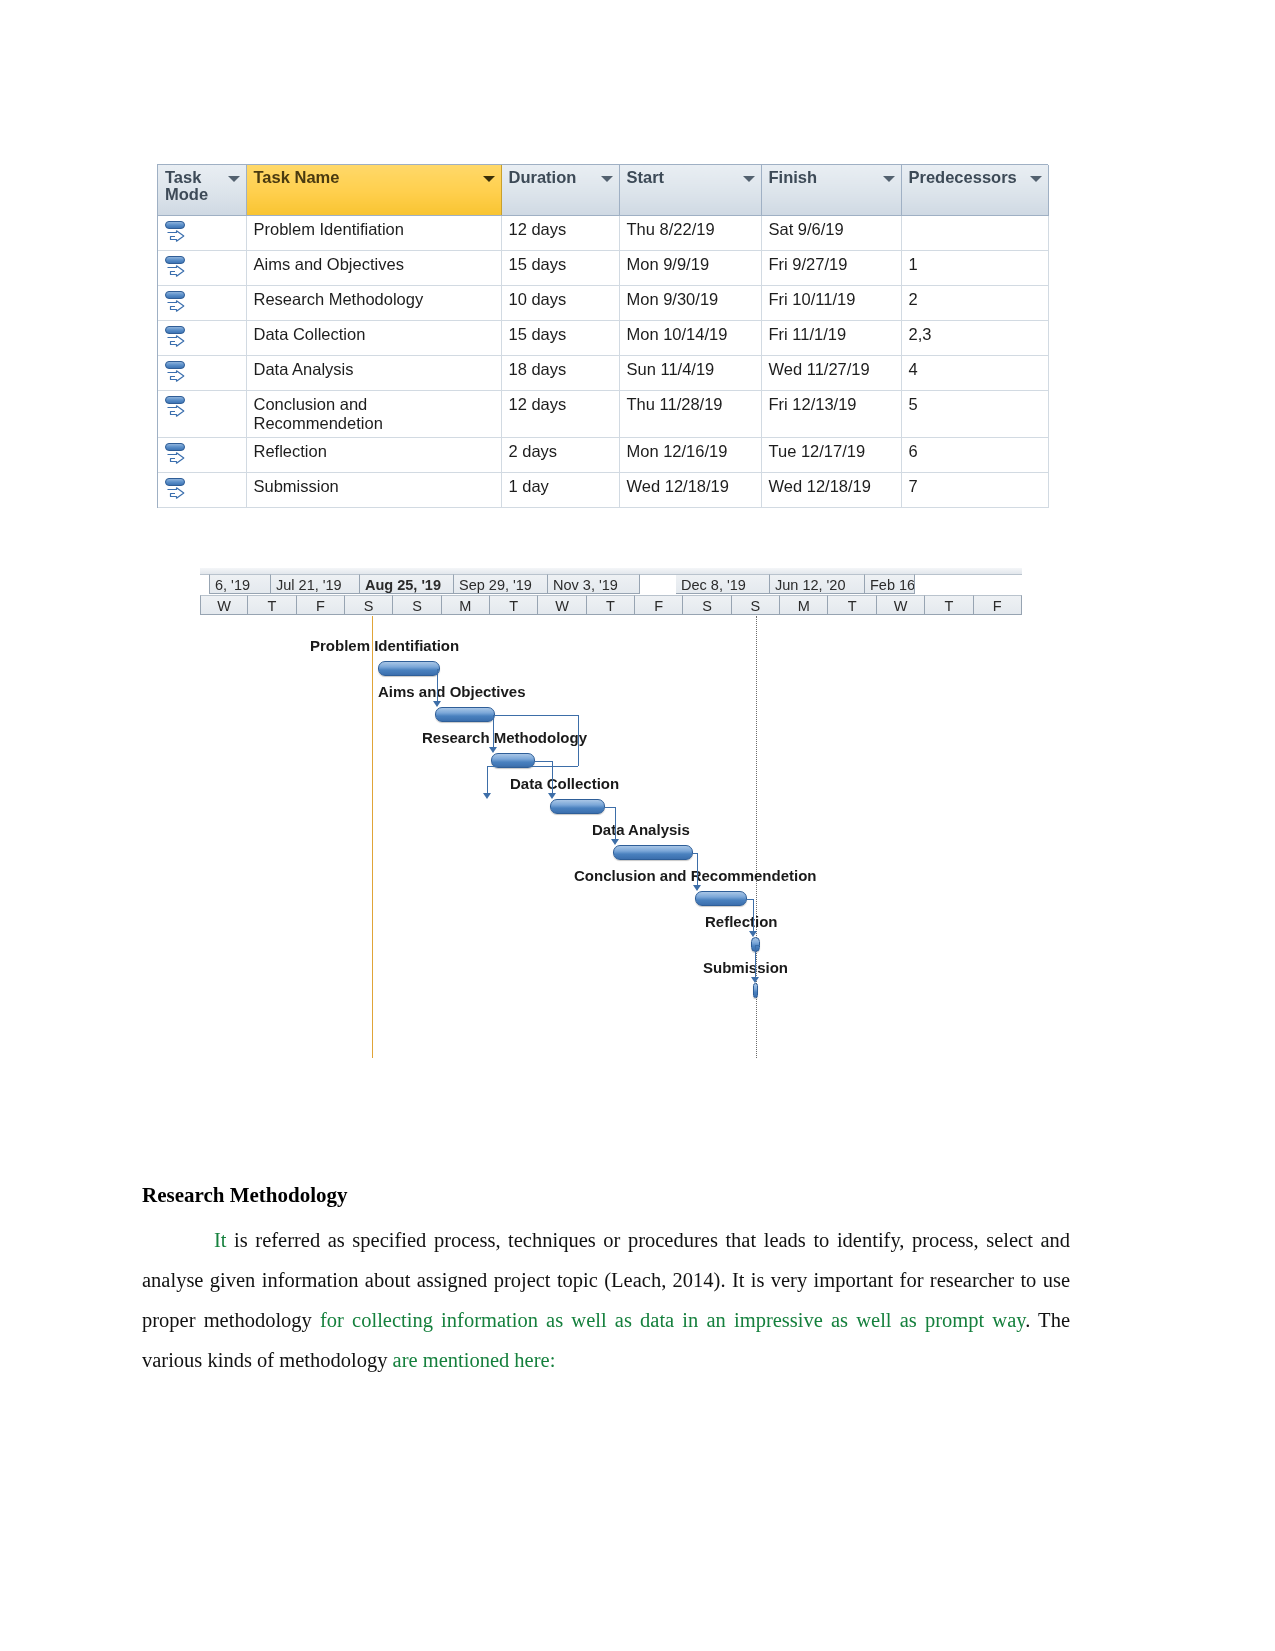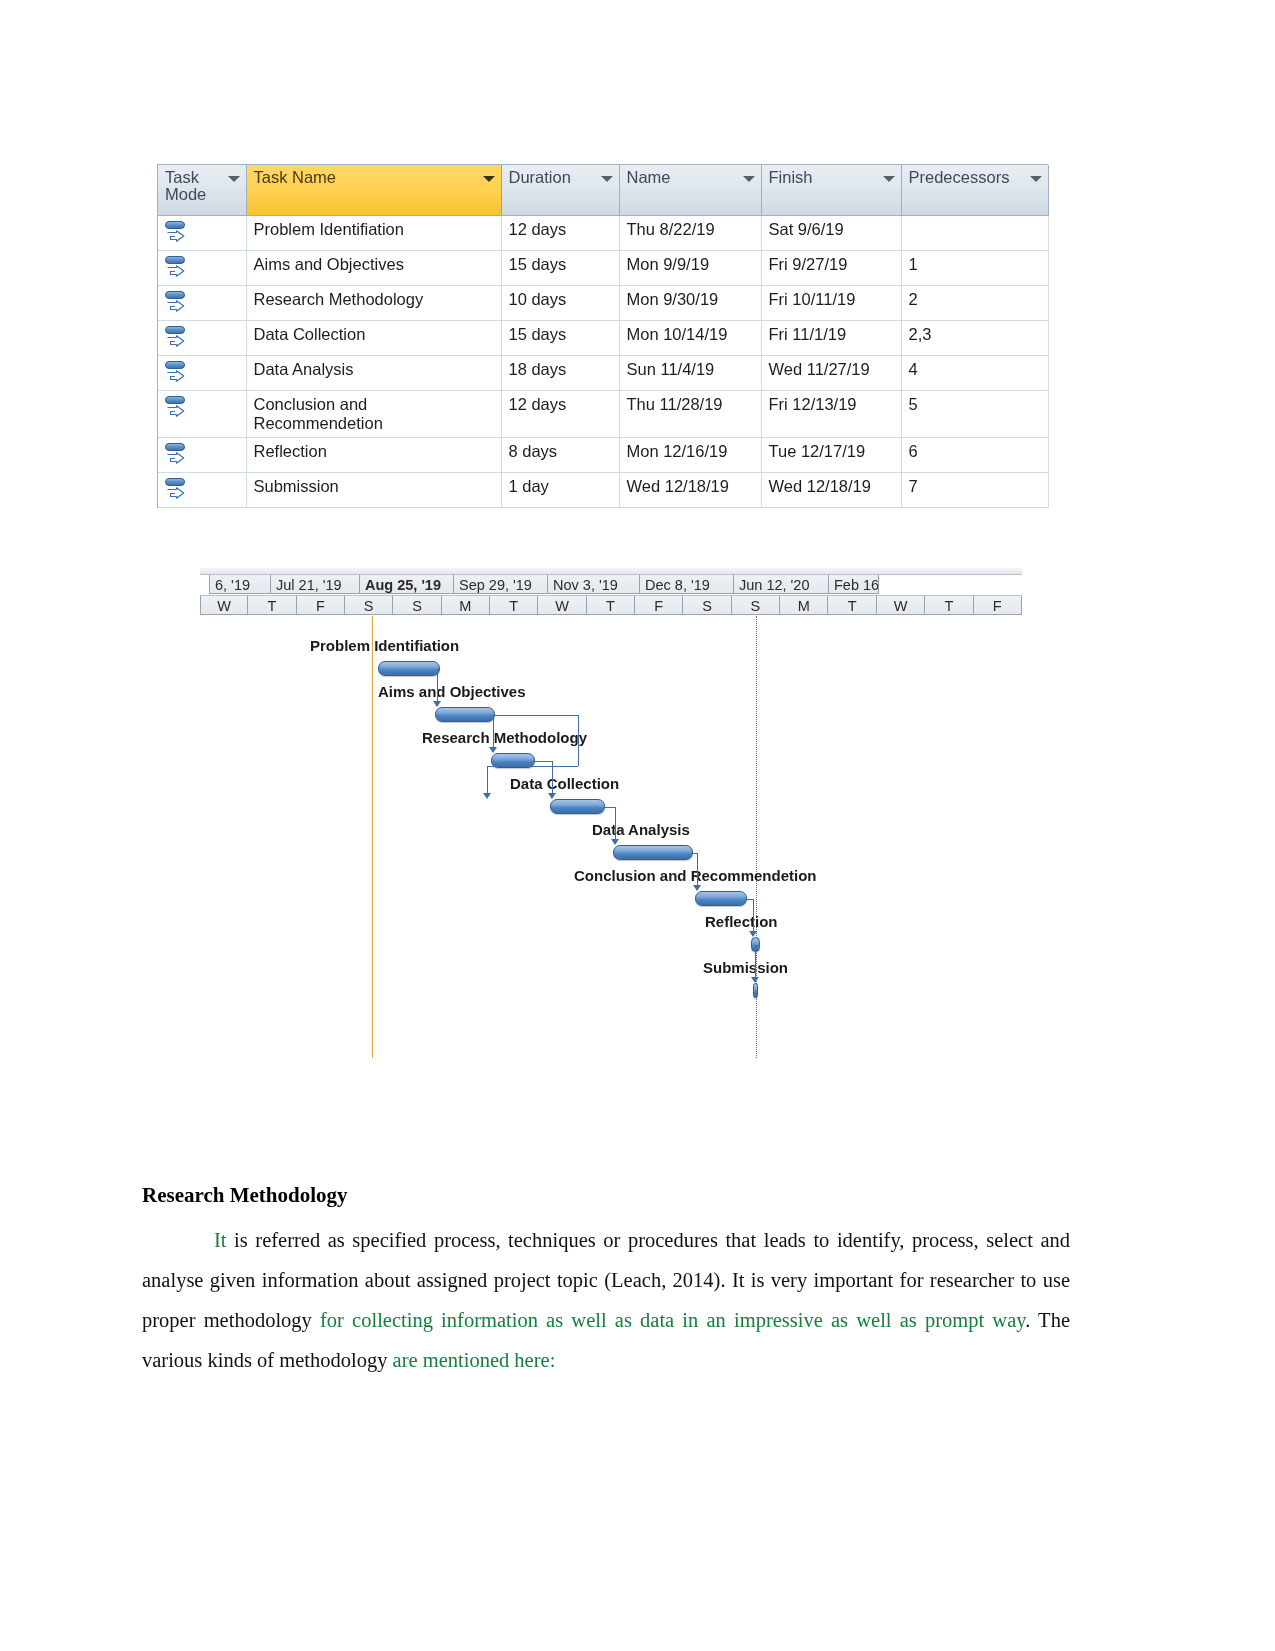--- a/index.html
+++ b/index.html
@@ -28,21 +28,21 @@
   table.task-grid {
     border-collapse: collapse;
     width: 890px;
     table-layout: fixed;
     background: #ffffff;
   }
   table.task-grid th {
     background: linear-gradient(to bottom, #e9eef3 0%, #dbe3ea 60%, #cfd9e3 100%);
     border-right: 1px solid #9fb0c4;
     border-bottom: 1px solid #9fb0c4;
-    font-weight: normal;
+    font-weight: bold;
     font-size: 16.5px;
     color: #3d4a57;
     text-align: left;
     padding: 4px 6px 4px 7px;
     height: 42px;
     vertical-align: top;
     position: relative;
   }
   table.task-grid th.hl {
     background: linear-gradient(to bottom, #ffd869 0%, #ffcf4d 55%, #f8c431 100%);
@@ -220,21 +220,21 @@
           </div>
         </th>
         <th>
           <div class="hdr-inner">
             <span class="hdr-label">Duration</span>
             <span class="filter-arrow"></span>
           </div>
         </th>
         <th>
           <div class="hdr-inner">
-            <span class="hdr-label">Name</span>
+            <span class="hdr-label">Start</span>
             <span class="filter-arrow"></span>
           </div>
         </th>
         <th>
           <div class="hdr-inner">
             <span class="hdr-label">Finish</span>
             <span class="filter-arrow"></span>
           </div>
         </th>
         <th>
@@ -339,21 +339,21 @@
         <tr>
           <td class="c-mode">
   <div class="mode-icon">
     <div class="bar"></div>
     <svg class="arrow" viewBox="0 0 19 13" xmlns="http://www.w3.org/2000/svg">
       <path d="M1.5 2.5 H10.5 V0.8 L17.8 6 L10.5 11.2 V9.5 H4.5 V6.5 H9" fill="none" stroke="#3b6fae" stroke-width="1.2" stroke-linejoin="round"></path>
     </svg>
   </div>
           </td>
           <td class="c-name">Reflection</td>
-          <td>8 days</td>
+          <td>2 days</td>
           <td>Mon 12/16/19</td>
           <td>Tue 12/17/19</td>
           <td>6</td>
         </tr>
         <tr>
           <td class="c-mode">
   <div class="mode-icon">
     <div class="bar"></div>
     <svg class="arrow" viewBox="0 0 19 13" xmlns="http://www.w3.org/2000/svg">
       <path d="M1.5 2.5 H10.5 V0.8 L17.8 6 L10.5 11.2 V9.5 H4.5 V6.5 H9" fill="none" stroke="#3b6fae" stroke-width="1.2" stroke-linejoin="round"></path>
@@ -371,21 +371,21 @@
 </div>
 
 <div class="gantt-chart">
   <div class="tl-top-rule"></div>
   <div class="tl-months" id="tl-months">
       <div style="width: 62px;">6, '19</div>
       <div style="width: 89px;">Jul 21, '19</div>
       <div style="width: 94px; font-weight: bold;">Aug 25, '19</div>
       <div style="width: 94px;">Sep 29, '19</div>
       <div style="width: 92px;">Nov 3, '19</div>
-      <div style="width: 94px;">Dec 8, '19</div>
+      <div style="width: 94px; margin-left: 36px;">Dec 8, '19</div>
       <div style="width: 95px;">Jun 12, '20</div>
       <div style="width: 50px;">Feb 16, '</div>
     </div>
   <div class="tl-days" id="tl-days">
       <div style="width: 48.3529px;">W</div>
       <div style="width: 48.3529px;">T</div>
       <div style="width: 48.3529px;">F</div>
       <div style="width: 48.3529px;">S</div>
       <div style="width: 48.3529px;">S</div>
       <div style="width: 48.3529px;">M</div>

